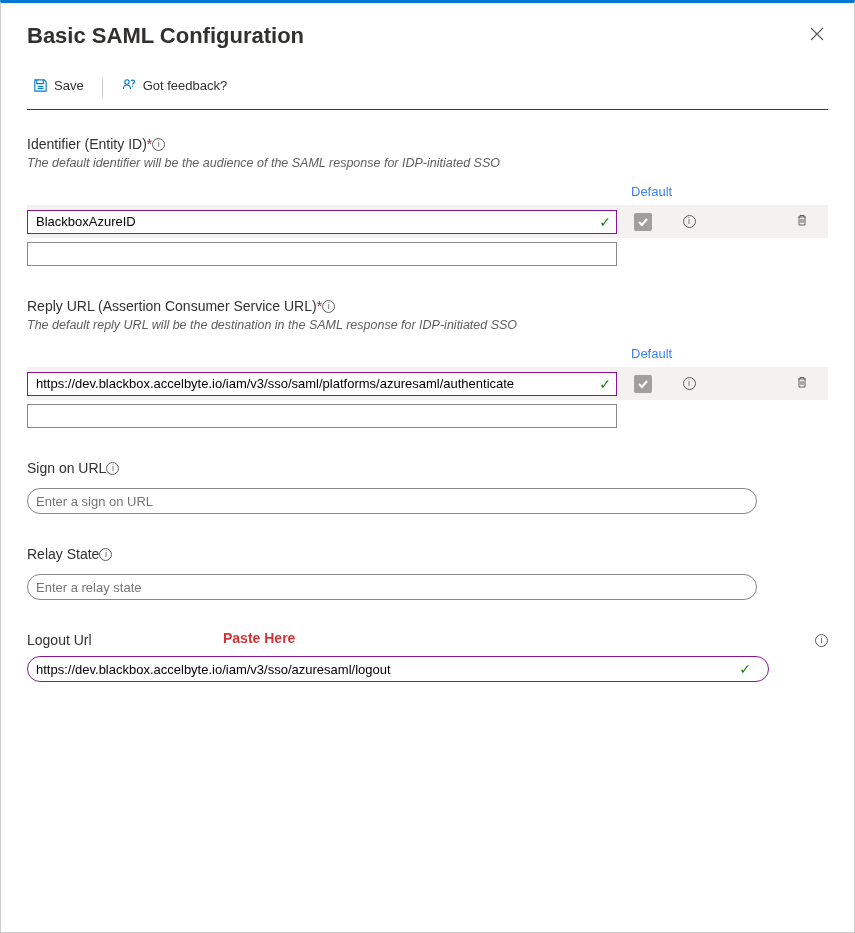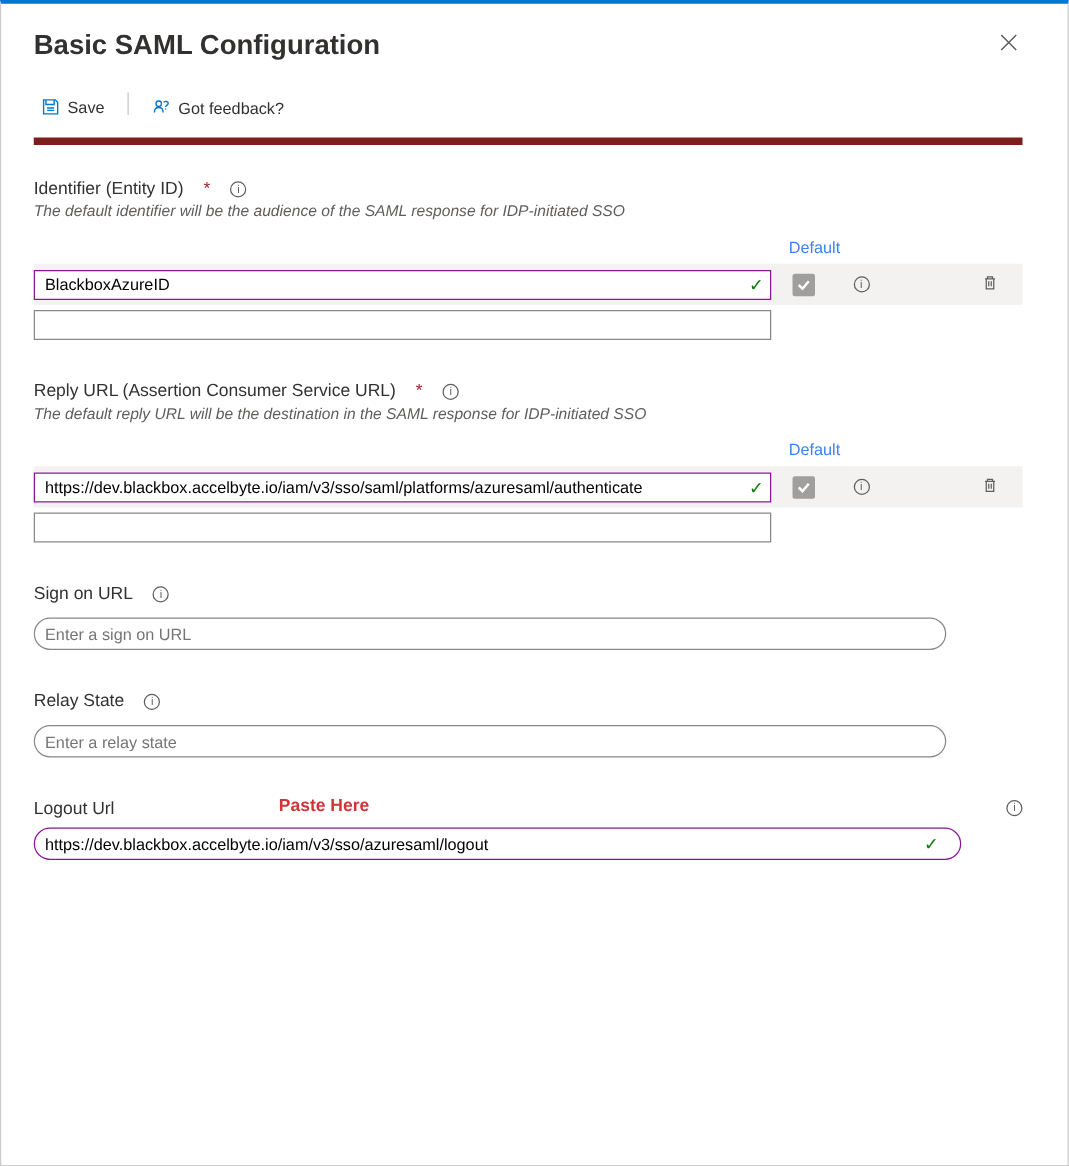--- a/index.html
+++ b/index.html
@@ -8,49 +8,49 @@
       font-size: 13px;
       color: #323130;
       background: #fff;
       width: 855px;
       height: 933px;
       border: 1px solid #ccc;
       border-top: 3px solid #0078d4;
       overflow: hidden;
       position: relative;
     }
-    .panel { padding: 20px 36px 26px 26px; }
+    .panel { padding: 20px 26px 26px 26px; }
     .header {
       display: flex;
       justify-content: space-between;
       align-items: flex-start;
       margin-bottom: 24px;
     }
     .title { font-size: 22px; font-weight: 600; color: #323130; }
     .close-btn {
       background: none; border: none; cursor: pointer;
       font-size: 16px; color: #605e5c; padding: 4px;
     }
     .toolbar {
-      display: flex; align-items: flex-start; gap: 8px;
+      display: flex; align-items: flex-end; gap: 8px;
       padding-bottom: 12px;
-      border-bottom: 6px solid #7f1d1d;
+      border-bottom: 1px solid #7f1d1d;
       margin-bottom: 26px;
     }
     .toolbar-btn {
       display: inline-flex; align-items: center; gap: 6px;
       background: none; border: none; cursor: pointer;
       font-size: 13px; color: #323130; padding: 4px 6px;
     }
     .toolbar-sep { width: 1px; height: 18px; background: #c8c6c4; margin: 0 4px; }
     .icon { display: inline-flex; align-items: center; justify-content: center; }
     .section { margin-bottom: 32px; }
     .field-label {
       font-size: 14px; color: #323130; margin-bottom: 4px;
-      display: flex; align-items: flex-end; gap: 16px;
+      display: flex; align-items: center; gap: 0;
     }
     .req { color: #a4262c; }
     .info-icon {
       width: 13px; height: 13px;
       border: 1px solid #605e5c; border-radius: 50%;
       font-size: 9px; line-height: 11px; text-align: center;
       color: #605e5c; display: inline-block;
     }
     .field-desc {
       font-style: italic; font-size: 12.5px; color: #605e5c;

